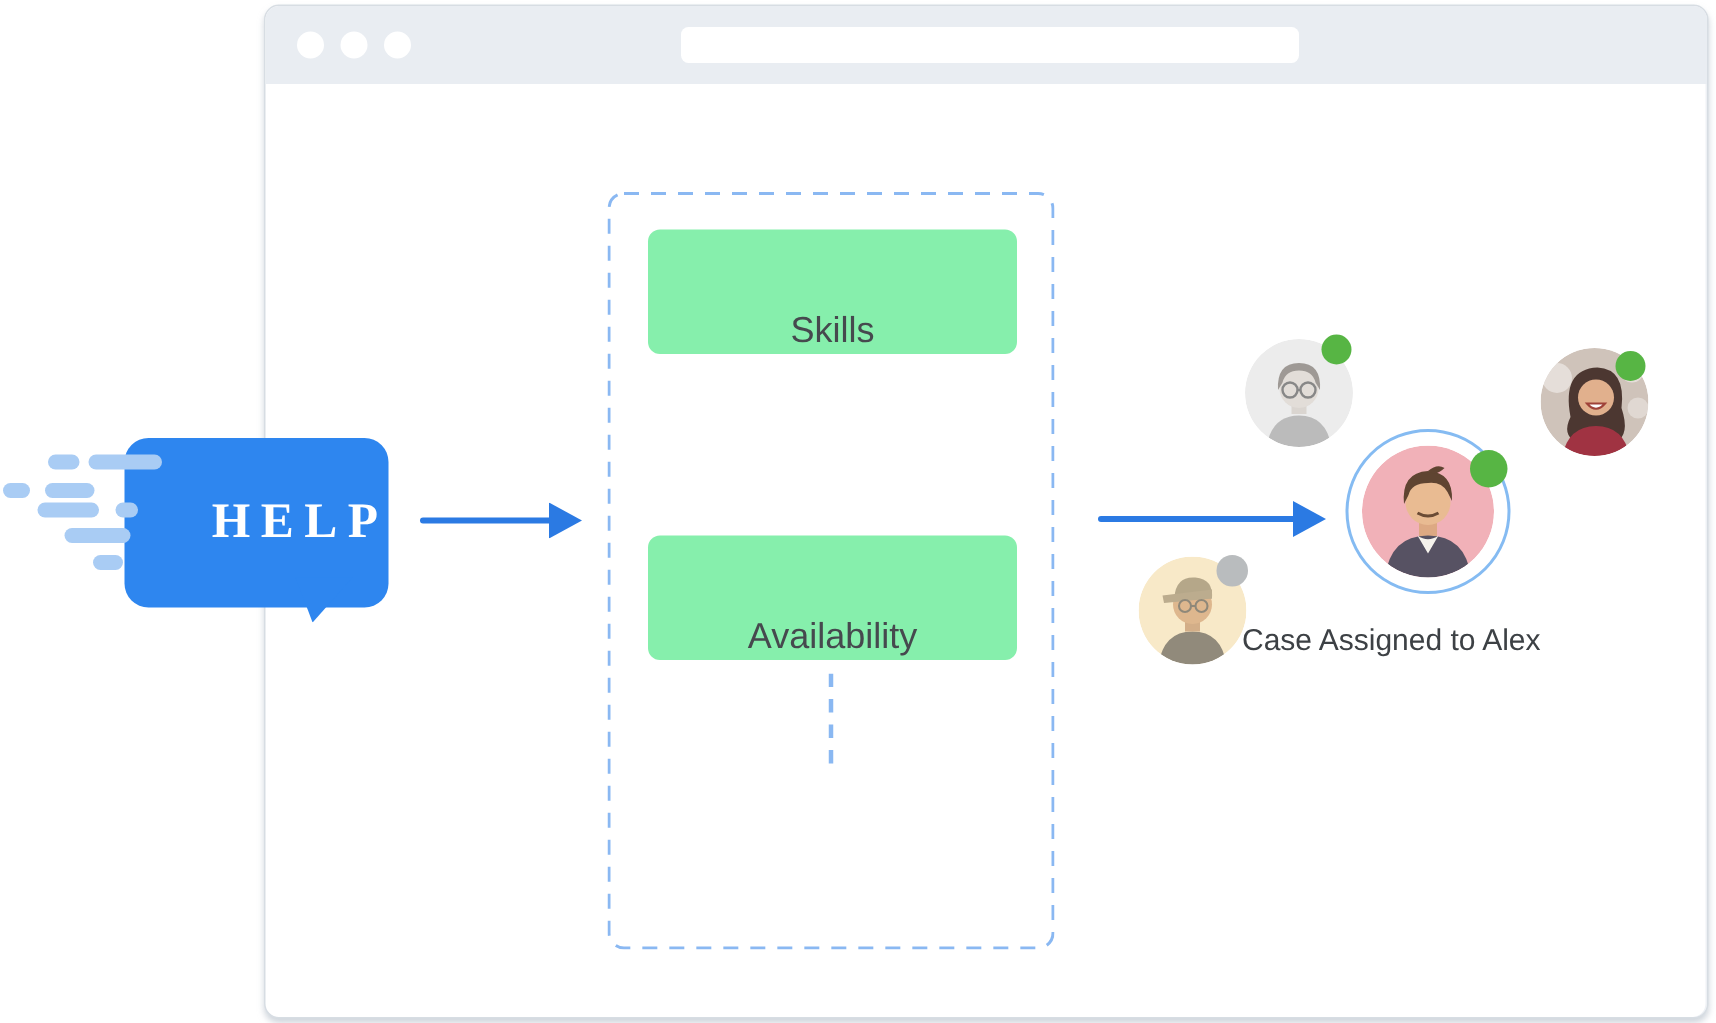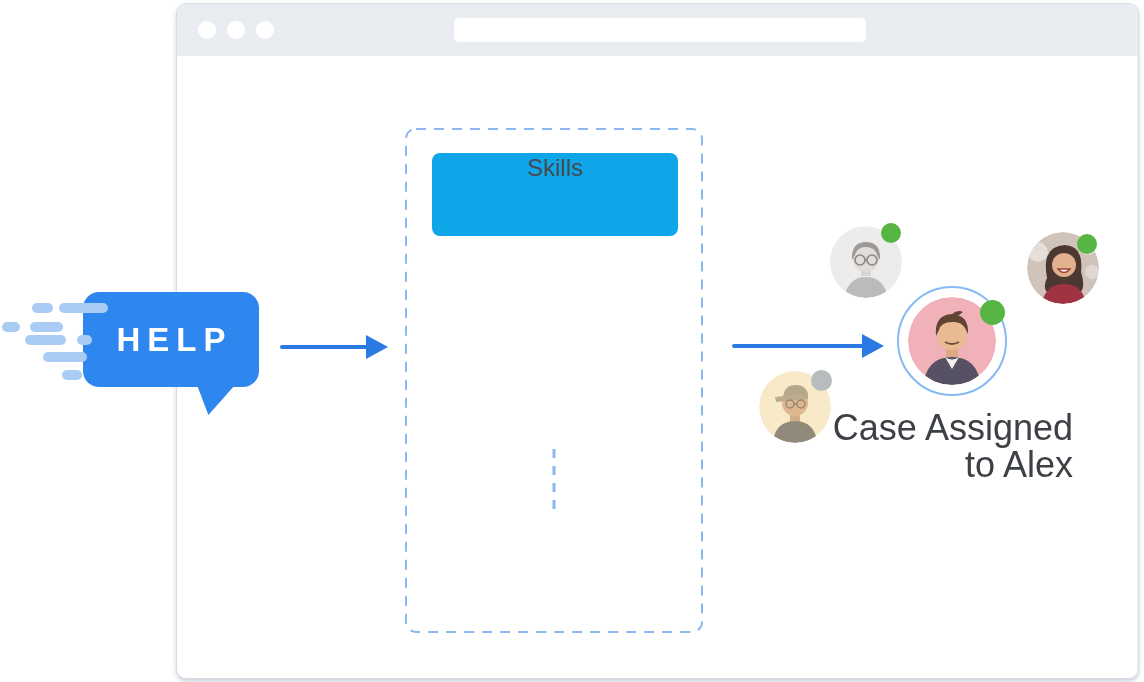--- a/index.html
+++ b/index.html
@@ -19,25 +19,25 @@
   }
   .window-dots { display: flex; gap: 11px; margin-left: 21px; }
   .window-dot { width: 18px; height: 18px; border-radius: 50%; background: #ffffff; }
   .address-bar {
     position: absolute; left: 277px; top: 14px; width: 412px; height: 24px;
     background: #ffffff; border-radius: 5px;
   }
 
   
   .help-bubble {
-    position: absolute; left: 83px; top: 292px; width: 176px; height: 95px;
+    position: absolute; left: 83px; top: 292px; width: 176px; height: 113px;
     background: #2e86ef; border-radius: 16px;
-    display: flex; align-items: center; justify-content: center;
+    display: flex; align-items: center; justify-content: flex-end;
     color: #ffffff; font-size: 33px; font-weight: 600; letter-spacing: 7px;
-    padding-left: 7px; z-index: 5;
+    padding-left: 7px; z-index: 5; font-family: Liberation Serif, serif;
   }
   .help-tail {
     position: absolute; left: 114px; top: 93px; width: 38px; height: 30px;
     background: #2e86ef;
     clip-path: polygon(0 0, 100% 0, 30% 100%);
   }
   .speed-line { position: absolute; height: 10px; border-radius: 5px; background: #a9ccf4; z-index: 6; }
   .sl1a { left: 32px;  top: 303px; width: 21px; }
   .sl1b { left: 59px;  top: 303px; width: 49px; }
   .sl2a { left: 2px;   top: 322px; width: 18px; }
@@ -53,22 +53,22 @@
                 clip-path: polygon(0 0, 100% 50%, 0 100%); }
   .arrow1-line { left: 280px; top: 345px; width: 88px; }
   .arrow1-head { left: 366px; top: 335px; }
   .arrow2-line { left: 732px; top: 344px; width: 132px; }
   .arrow2-head { left: 862px; top: 334px; }
 
   
   .criteria-box { position: absolute; left: 405px; top: 128px; width: 298px; height: 505px; }
   .criteria-card {
     position: absolute; left: 432px; width: 246px; height: 83px;
-    background: #0ea5e9; border-radius: 8px;
-    display: flex; align-items: flex-start; justify-content: center; text-align: center;
+    background: #86efac; border-radius: 8px;
+    display: flex; align-items: flex-end; justify-content: center; text-align: center;
     color: #46494e; font-size: 24px; line-height: 30px; padding: 0 28px;
   }
   .card-skills       { top: 153px; }
   .card-workload     { top: 255px; }
   .card-availability { top: 357px; }
   .card-other        { top: 524px; }
   .criteria-connector { position: absolute; left: 552px; top: 449px; width: 4px; height: 62px; }
 
   
   .avatar { position: absolute; border-radius: 50%; overflow: hidden; }
@@ -82,21 +82,21 @@
   }
   .avatar-3 { left: 908px; top: 297px; width: 88px; height: 88px; }
   .status-dot { position: absolute; border-radius: 50%; }
   .dot-1 { left: 881px; top: 223px; width: 20px; height: 20px; background: #57b544; }
   .dot-2 { left: 1077px; top: 234px; width: 20px; height: 20px; background: #57b544; }
   .dot-3 { left: 980px; top: 300px; width: 25px; height: 25px; background: #57b544; }
   .dot-4 { left: 811px; top: 370px; width: 21px; height: 21px; background: #b9bcbe; }
 
   .assignment-caption {
     position: absolute; left: 828px; top: 409px; width: 245px;
-    text-align: right; color: #3d4145; font-size: 36px; line-height: 37px;
+    text-align: left; color: #3d4145; font-size: 20px; line-height: 37px;
   }
 </style>
 </head>
 <body>
 
 <div class="canvas">
 
   <div class="browser-window">
     <div class="browser-topbar">
       <div class="window-dots">
@@ -124,20 +124,23 @@
 
   <div class="arrow-line arrow1-line"></div>
   <div class="arrow-head arrow1-head"></div>
 
   <svg class="criteria-box" viewBox="0 0 298 505" width="298" height="505">
     <rect x="1" y="1" width="296" height="503" rx="10" fill="none" stroke="#8ab8f2" stroke-width="2" stroke-dasharray="10 8"></rect>
   </svg>
 
   <div class="criteria-card card-skills">
     <span>Skills</span>
+  </div>
+  <div class="criteria-card card-availability">
+    <span>Availability</span>
   </div>
 
   <svg class="criteria-connector" viewBox="0 0 4 62" width="4" height="62">
     <line x1="2" y1="0" x2="2" y2="62" stroke="#8ab8f2" stroke-width="3" stroke-dasharray="9 8"></line>
   </svg>
 
 
   <div class="arrow-line arrow2-line"></div>
   <div class="arrow-head arrow2-head"></div>
 

